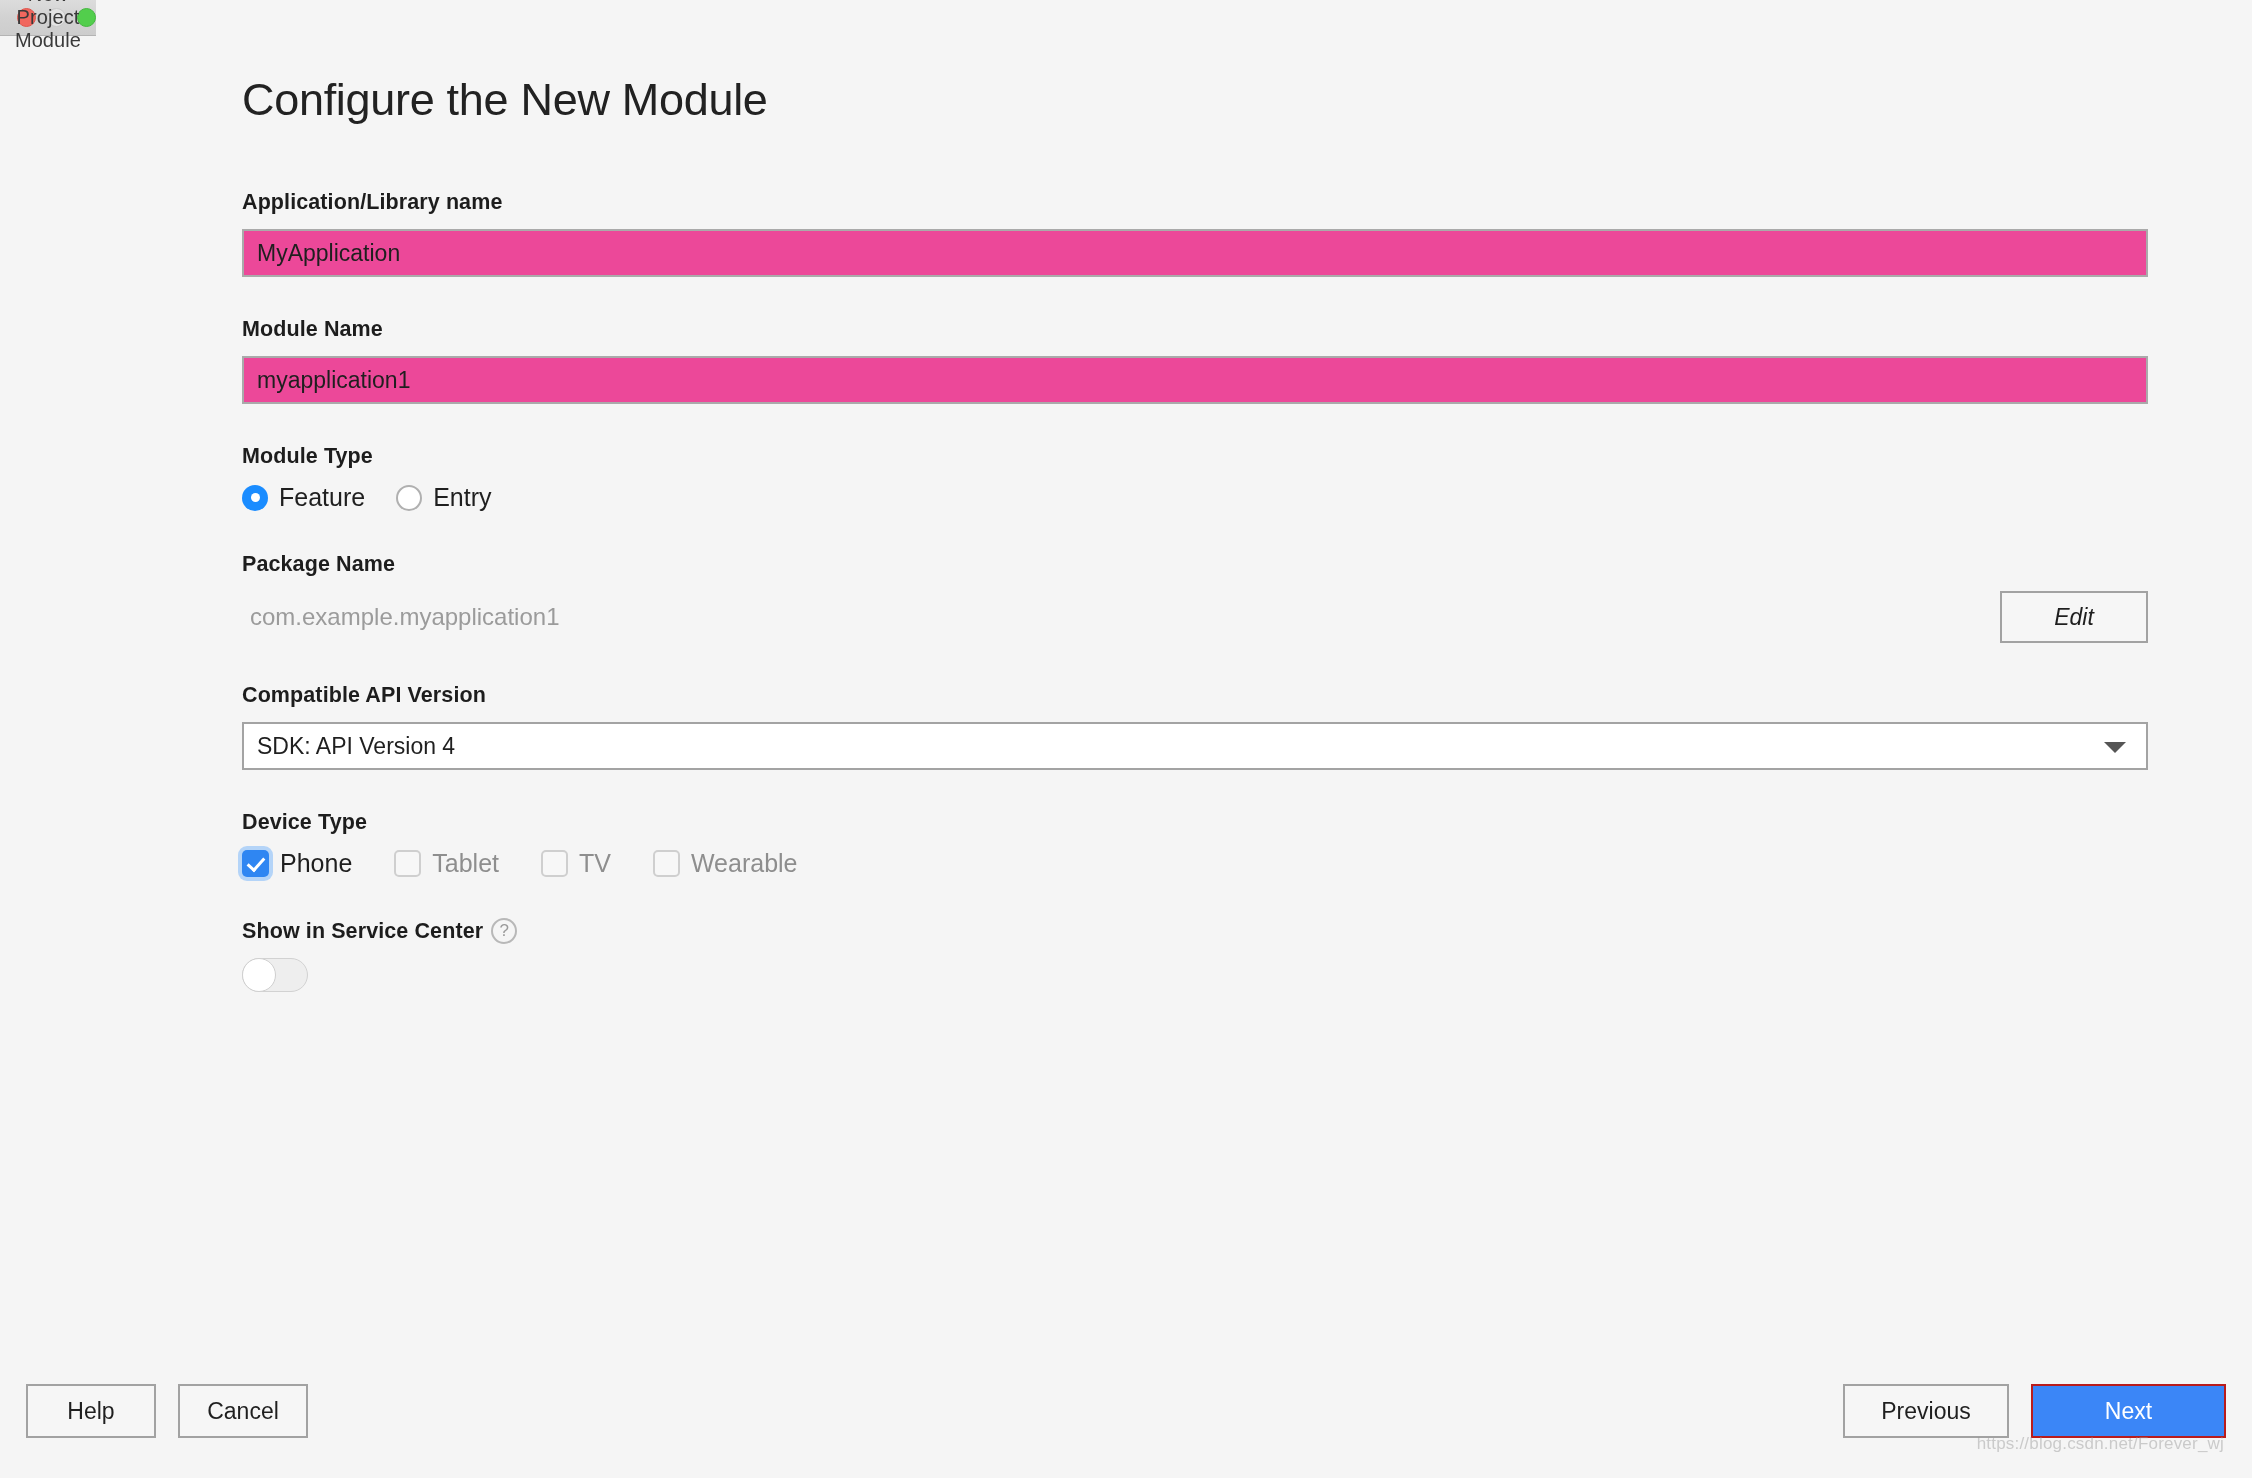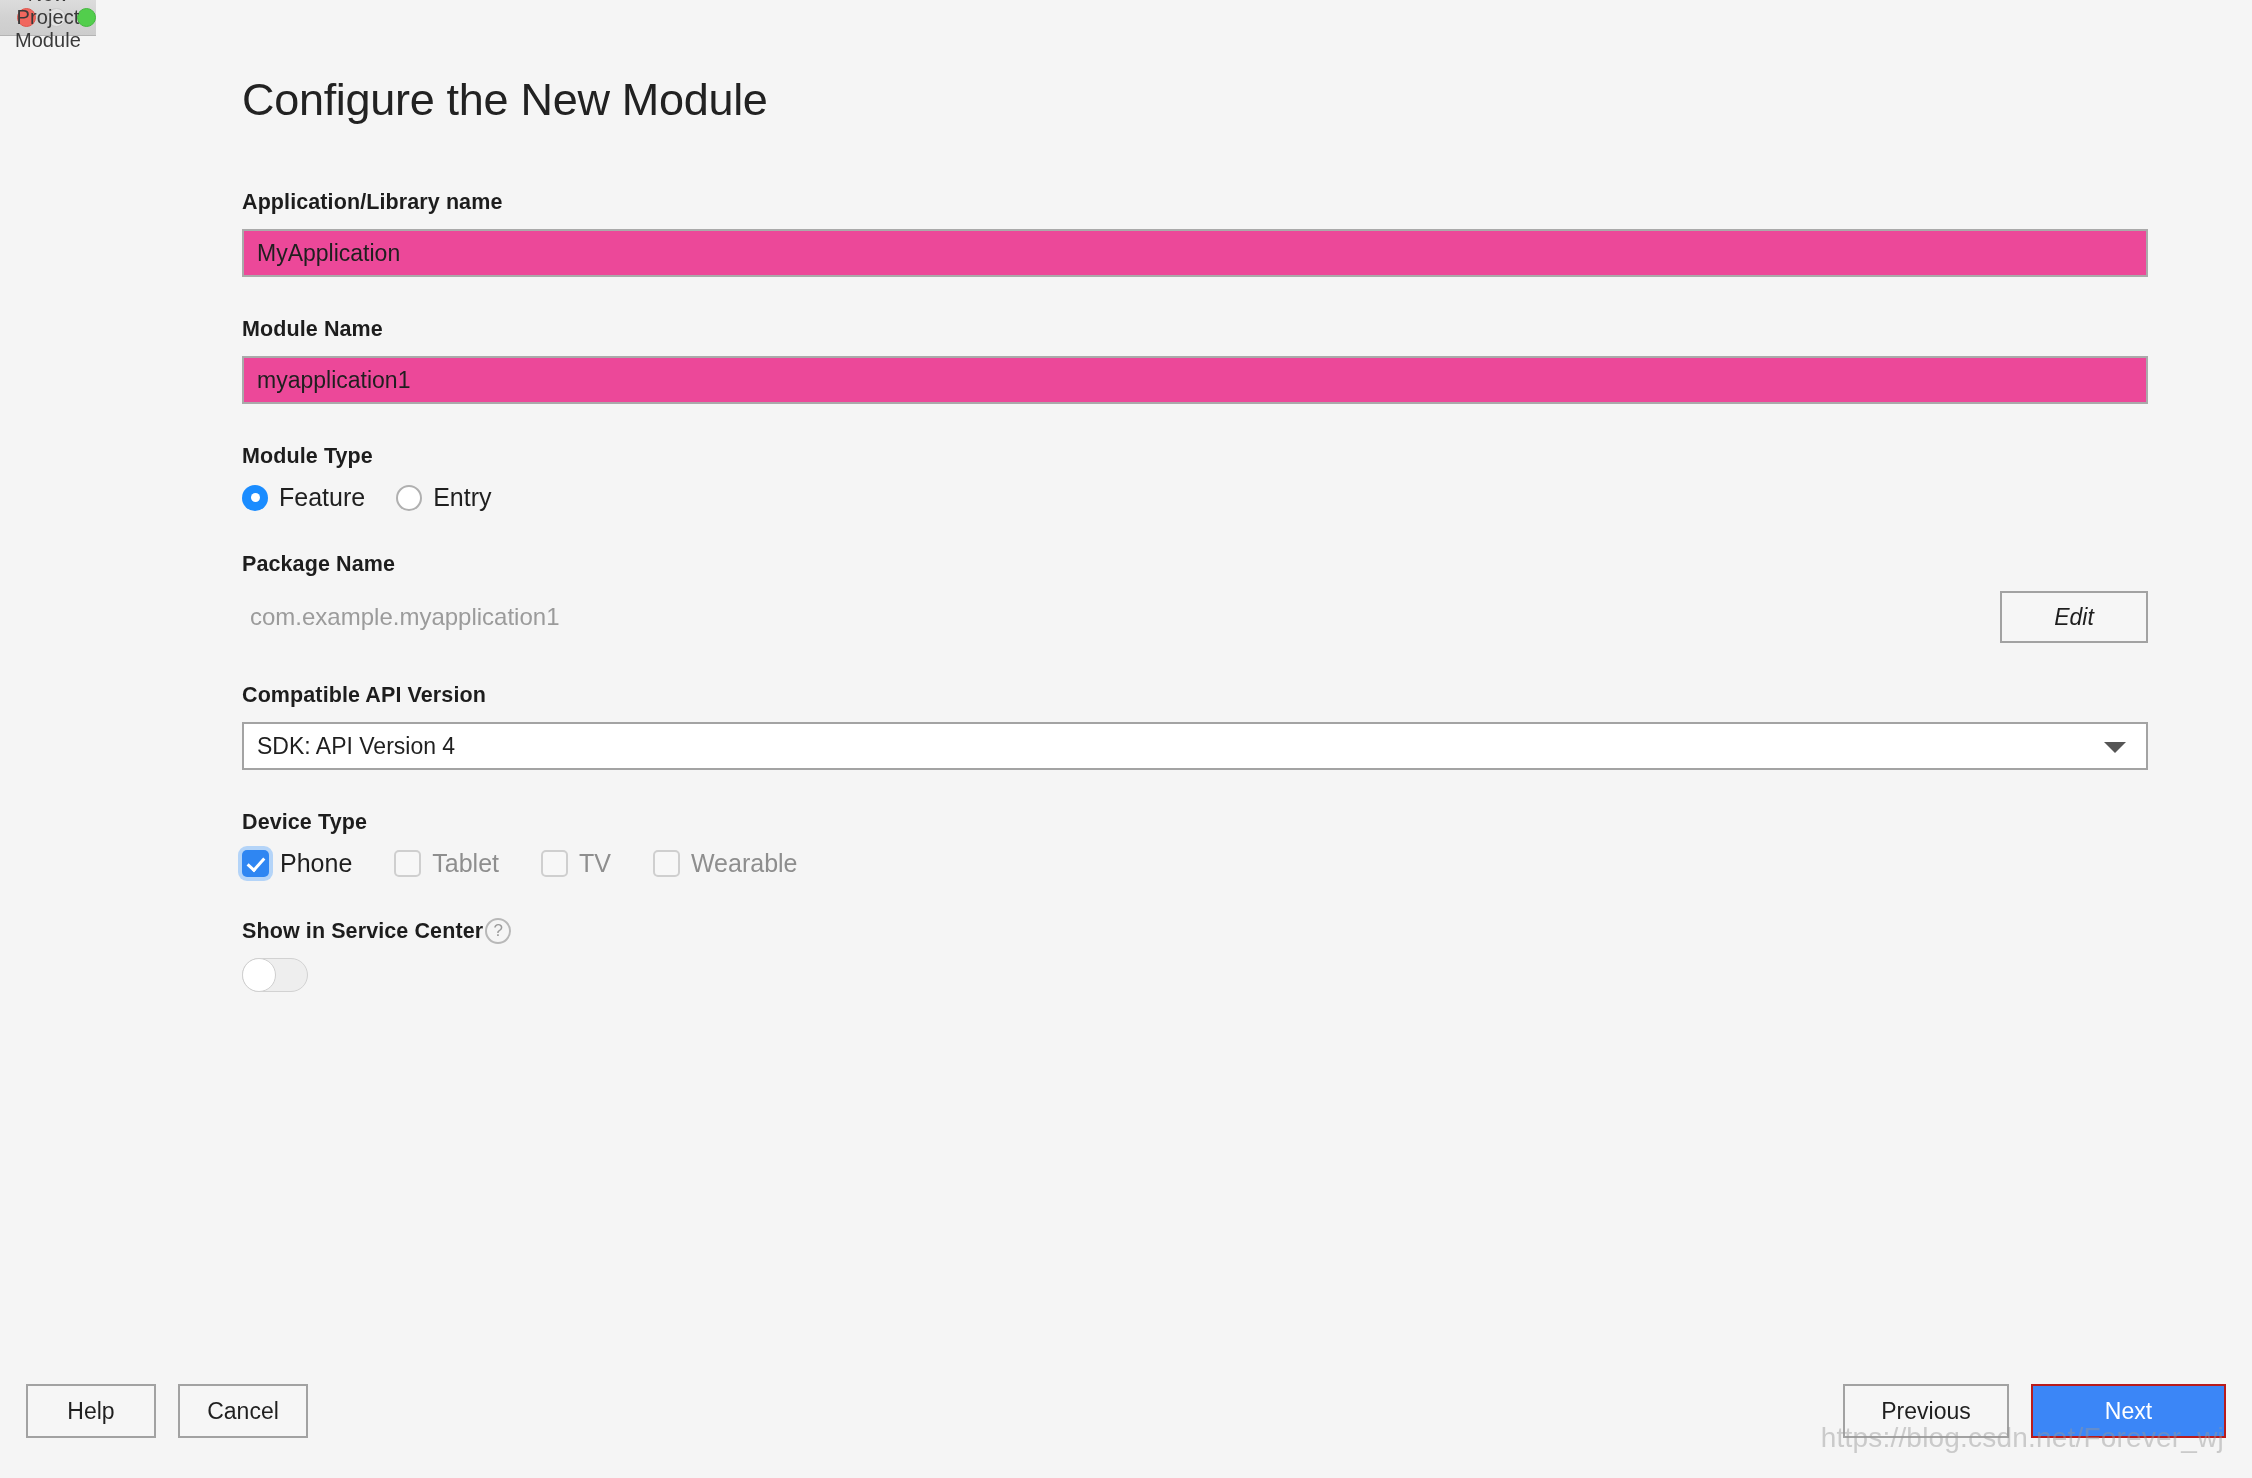--- a/index.html
+++ b/index.html
@@ -213,21 +213,21 @@
     background: #f7f7f7;
     border: 2px solid #cfcfcf;
   }
   .check-label { font-size: 25px; color: #1f1f1f; }
   .check-label.dim { color: #8e8e8e; }
 
   
   .toggle-head {
     display: flex;
     align-items: center;
-    gap: 2px;
+    gap: 8px;
   }
   .help-icon {
     width: 26px; height: 26px;
     border-radius: 50%;
     border: 2px solid #b8b8b8;
     color: #9a9a9a;
     font-size: 17px;
     line-height: 22px;
     text-align: center;
   }
@@ -268,21 +268,21 @@
     width: 195px; height: 54px;
     background: #3b86f7;
     border: 2px solid #b91c1c;
     color: #ffffff;
   }
 
   .watermark {
     position: absolute;
     right: 28px;
     bottom: 24px;
-    font-size: 28px;
+    font-size: 17px;
     color: rgba(150,150,150,0.45);
     letter-spacing: .2px;
     pointer-events: none;
     white-space: nowrap;
   }
 
   
   .mt-label-1 { margin-top: 64px; }
   .mt-field   { margin-top: 14px; }
   .mt-sect    { margin-top: 40px; }

